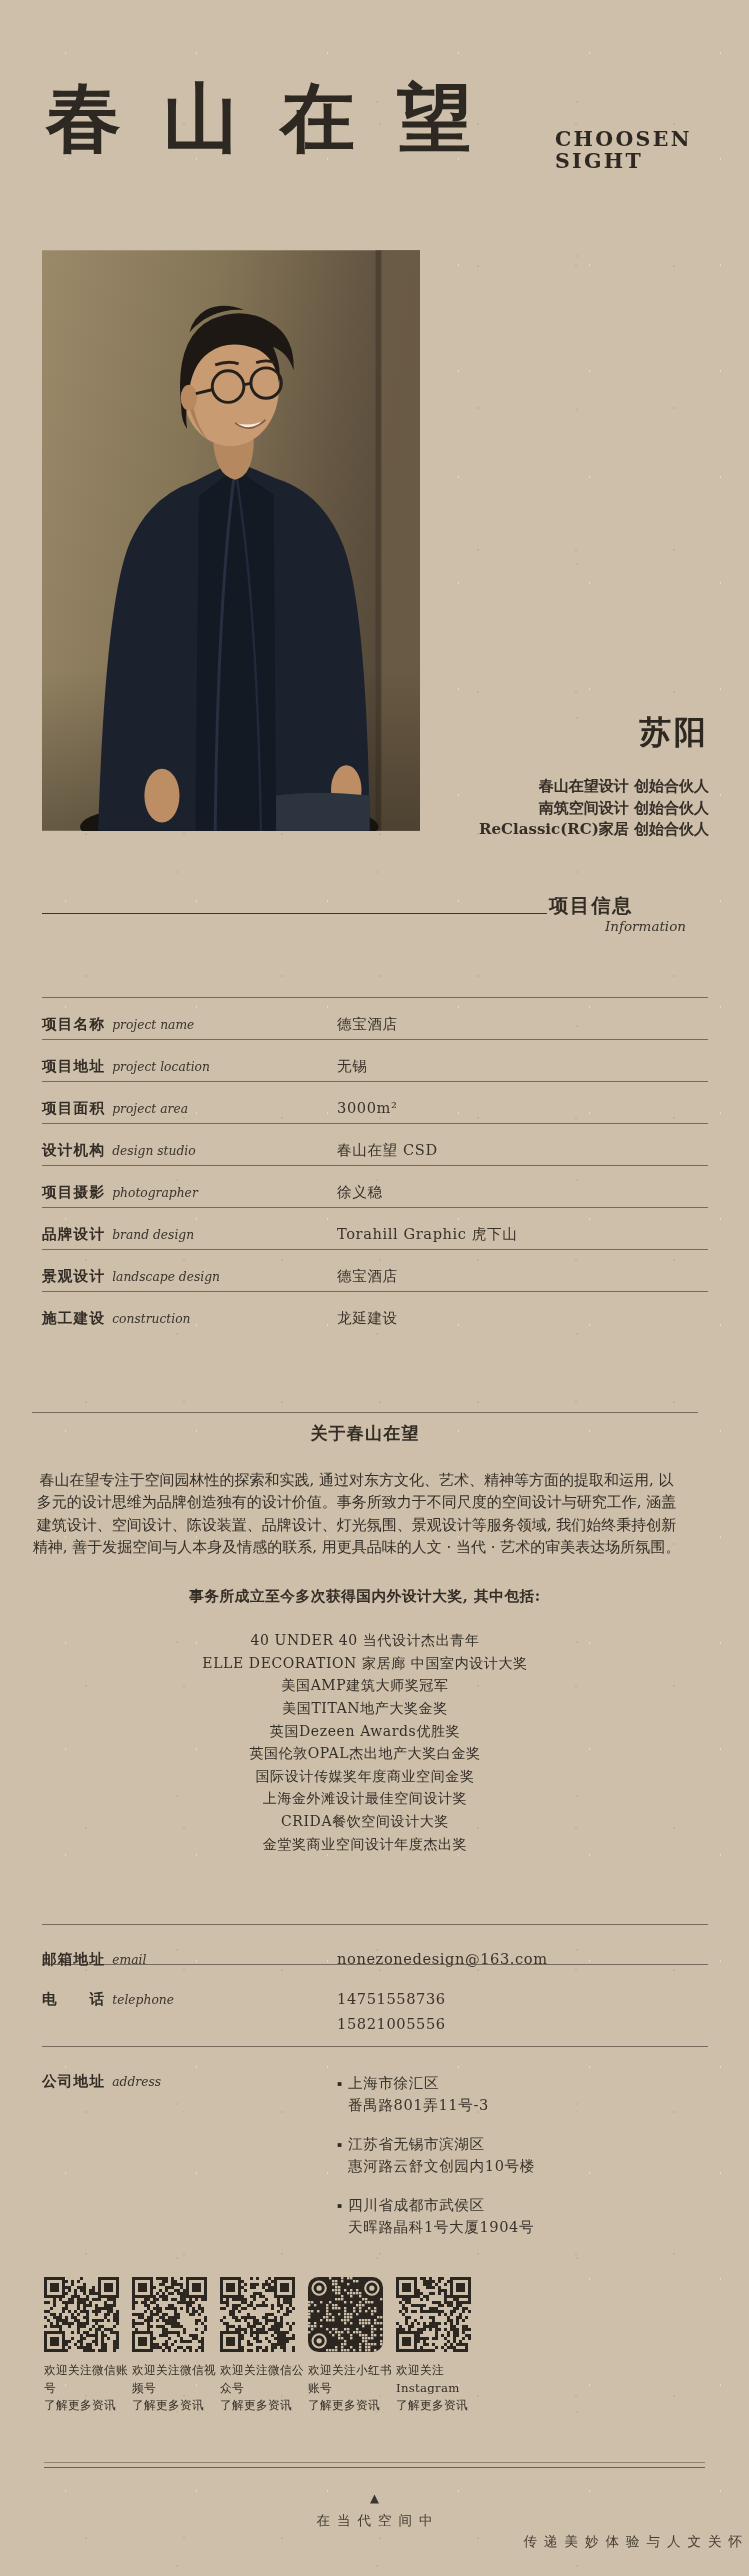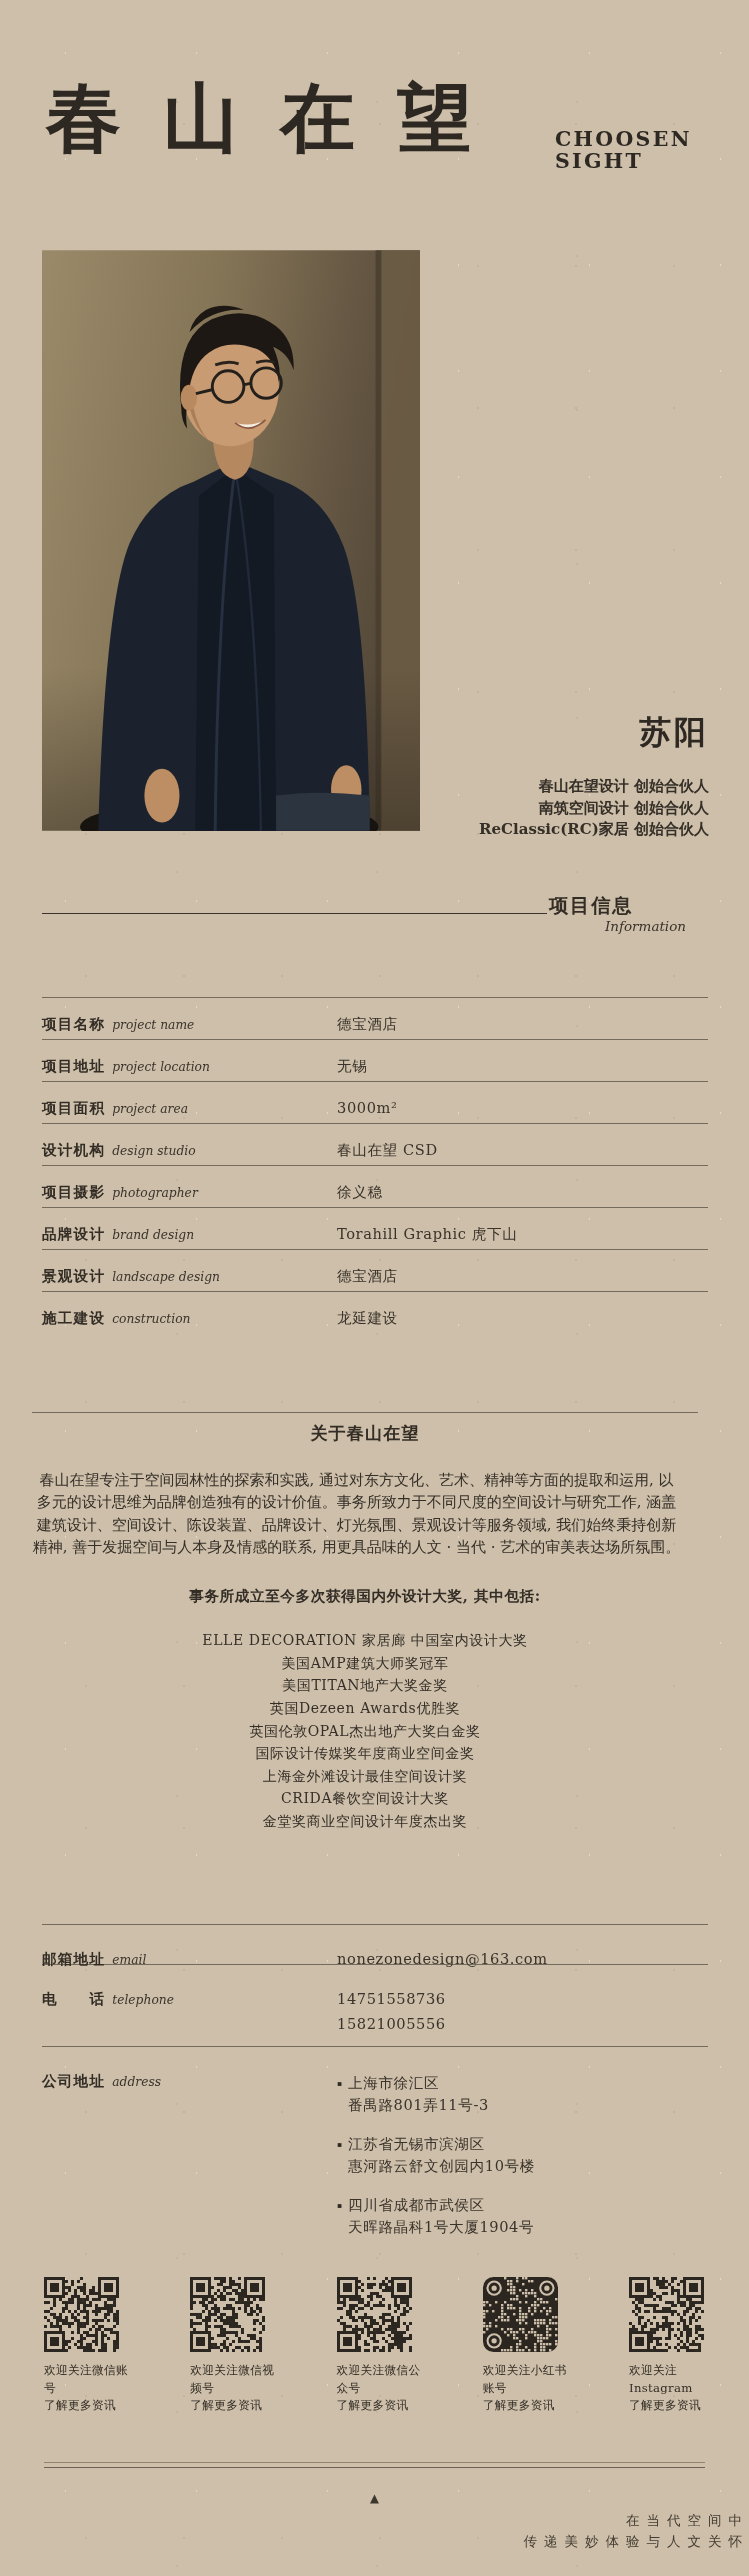--- a/index.html
+++ b/index.html
@@ -79,31 +79,31 @@
   .crow.r1{height:40px;}
   .crow.r2{height:82px;}
   .cval{font-size:14.6px;letter-spacing:0.6px;color:#3a332b;}
   .cval p{margin:0 0 8.2px;}
   ul.addr{margin:0;padding:0 0 0 11px;list-style:none;}
   ul.addr li{margin-bottom:17px;font-size:14.6px;line-height:22px;color:#3a332b;}
   ul.addr .a1{position:relative;}
   ul.addr .bullet{position:absolute;left:-11px;top:1.2px;font-size:7.6px;color:#2f2a24;}
 
   
-  .qr-row{left:44px;top:2277px;width:673px;display:flex;justify-content:space-between;}
+  .qr-row{left:44px;top:2277px;width:673px;display:flex;}
   .qr-item{width:88px;}
   .qr-box{width:75px;height:75px;}
   .qr-cap{margin-top:10px;}
   .qr-cap p{margin:0;font-size:11.7px;line-height:17.6px;letter-spacing:0.3px;color:#332d26;}
 
   
   .f-rule1{left:44px;top:2462px;width:661px;border-top:0.6px solid #93846e;}
   .f-rule2{left:44px;top:2467px;width:661px;border-top:1.2px solid #6e6151;}
   .f-mark{left:0;right:0;top:2491px;text-align:center;font-size:11.7px;color:#3c362e;}
-  .f-line1{left:0;right:0;top:2512px;text-align:right;font-size:13.5px;letter-spacing:7px;text-indent:7px;color:#453d33;}
+  .f-line1{left:0;right:0;top:2512px;text-align:center;font-size:13.5px;letter-spacing:7px;text-indent:7px;color:#453d33;}
   .f-line2{left:0;right:0;top:2533px;text-align:right;font-size:13.5px;letter-spacing:7px;text-indent:7px;color:#453d33;}
 </style>
 </head>
 <body>
 
 <div class="page">
 
   <div class="abs logo">春山在望</div>
   <div class="abs brand-en">
     <div>CHOOSEN</div>
@@ -201,20 +201,21 @@
       <div class="lbl"><span class="zh">施工建设</span><span class="en">construction</span></div>
       <div class="val">龙延建设</div>
     </div>
   </div>
 
   <div class="abs about">
     <h3>关于春山在望</h3>
     <p class="para">春山在望专注于空间园林性的探索和实践, 通过对东方文化、艺术、精神等方面的提取和运用, 以多元的设计思维为品牌创造独有的设计价值。事务所致力于不同尺度的空间设计与研究工作, 涵盖建筑设计、空间设计、陈设装置、品牌设计、灯光氛围、景观设计等服务领域, 我们始终秉持创新精神, 善于发掘空间与人本身及情感的联系, 用更具品味的人文 · 当代 · 艺术的审美表达场所氛围。</p>
     <p class="awards-intro">事务所成立至今多次获得国内外设计大奖, 其中包括:</p>
     <ul class="awards">
+      <li>40 UNDER 40 当代设计杰出青年</li>
       <li>ELLE DECORATION 家居廊 中国室内设计大奖</li>
       <li>美国AMP建筑大师奖冠军</li>
       <li>美国TITAN地产大奖金奖</li>
       <li>英国Dezeen Awards优胜奖</li>
       <li>英国伦敦OPAL杰出地产大奖白金奖</li>
       <li>国际设计传媒奖年度商业空间金奖</li>
       <li>上海金外滩设计最佳空间设计奖</li>
       <li>CRIDA餐饮空间设计大奖</li>
       <li>金堂奖商业空间设计年度杰出奖</li>
     </ul>

